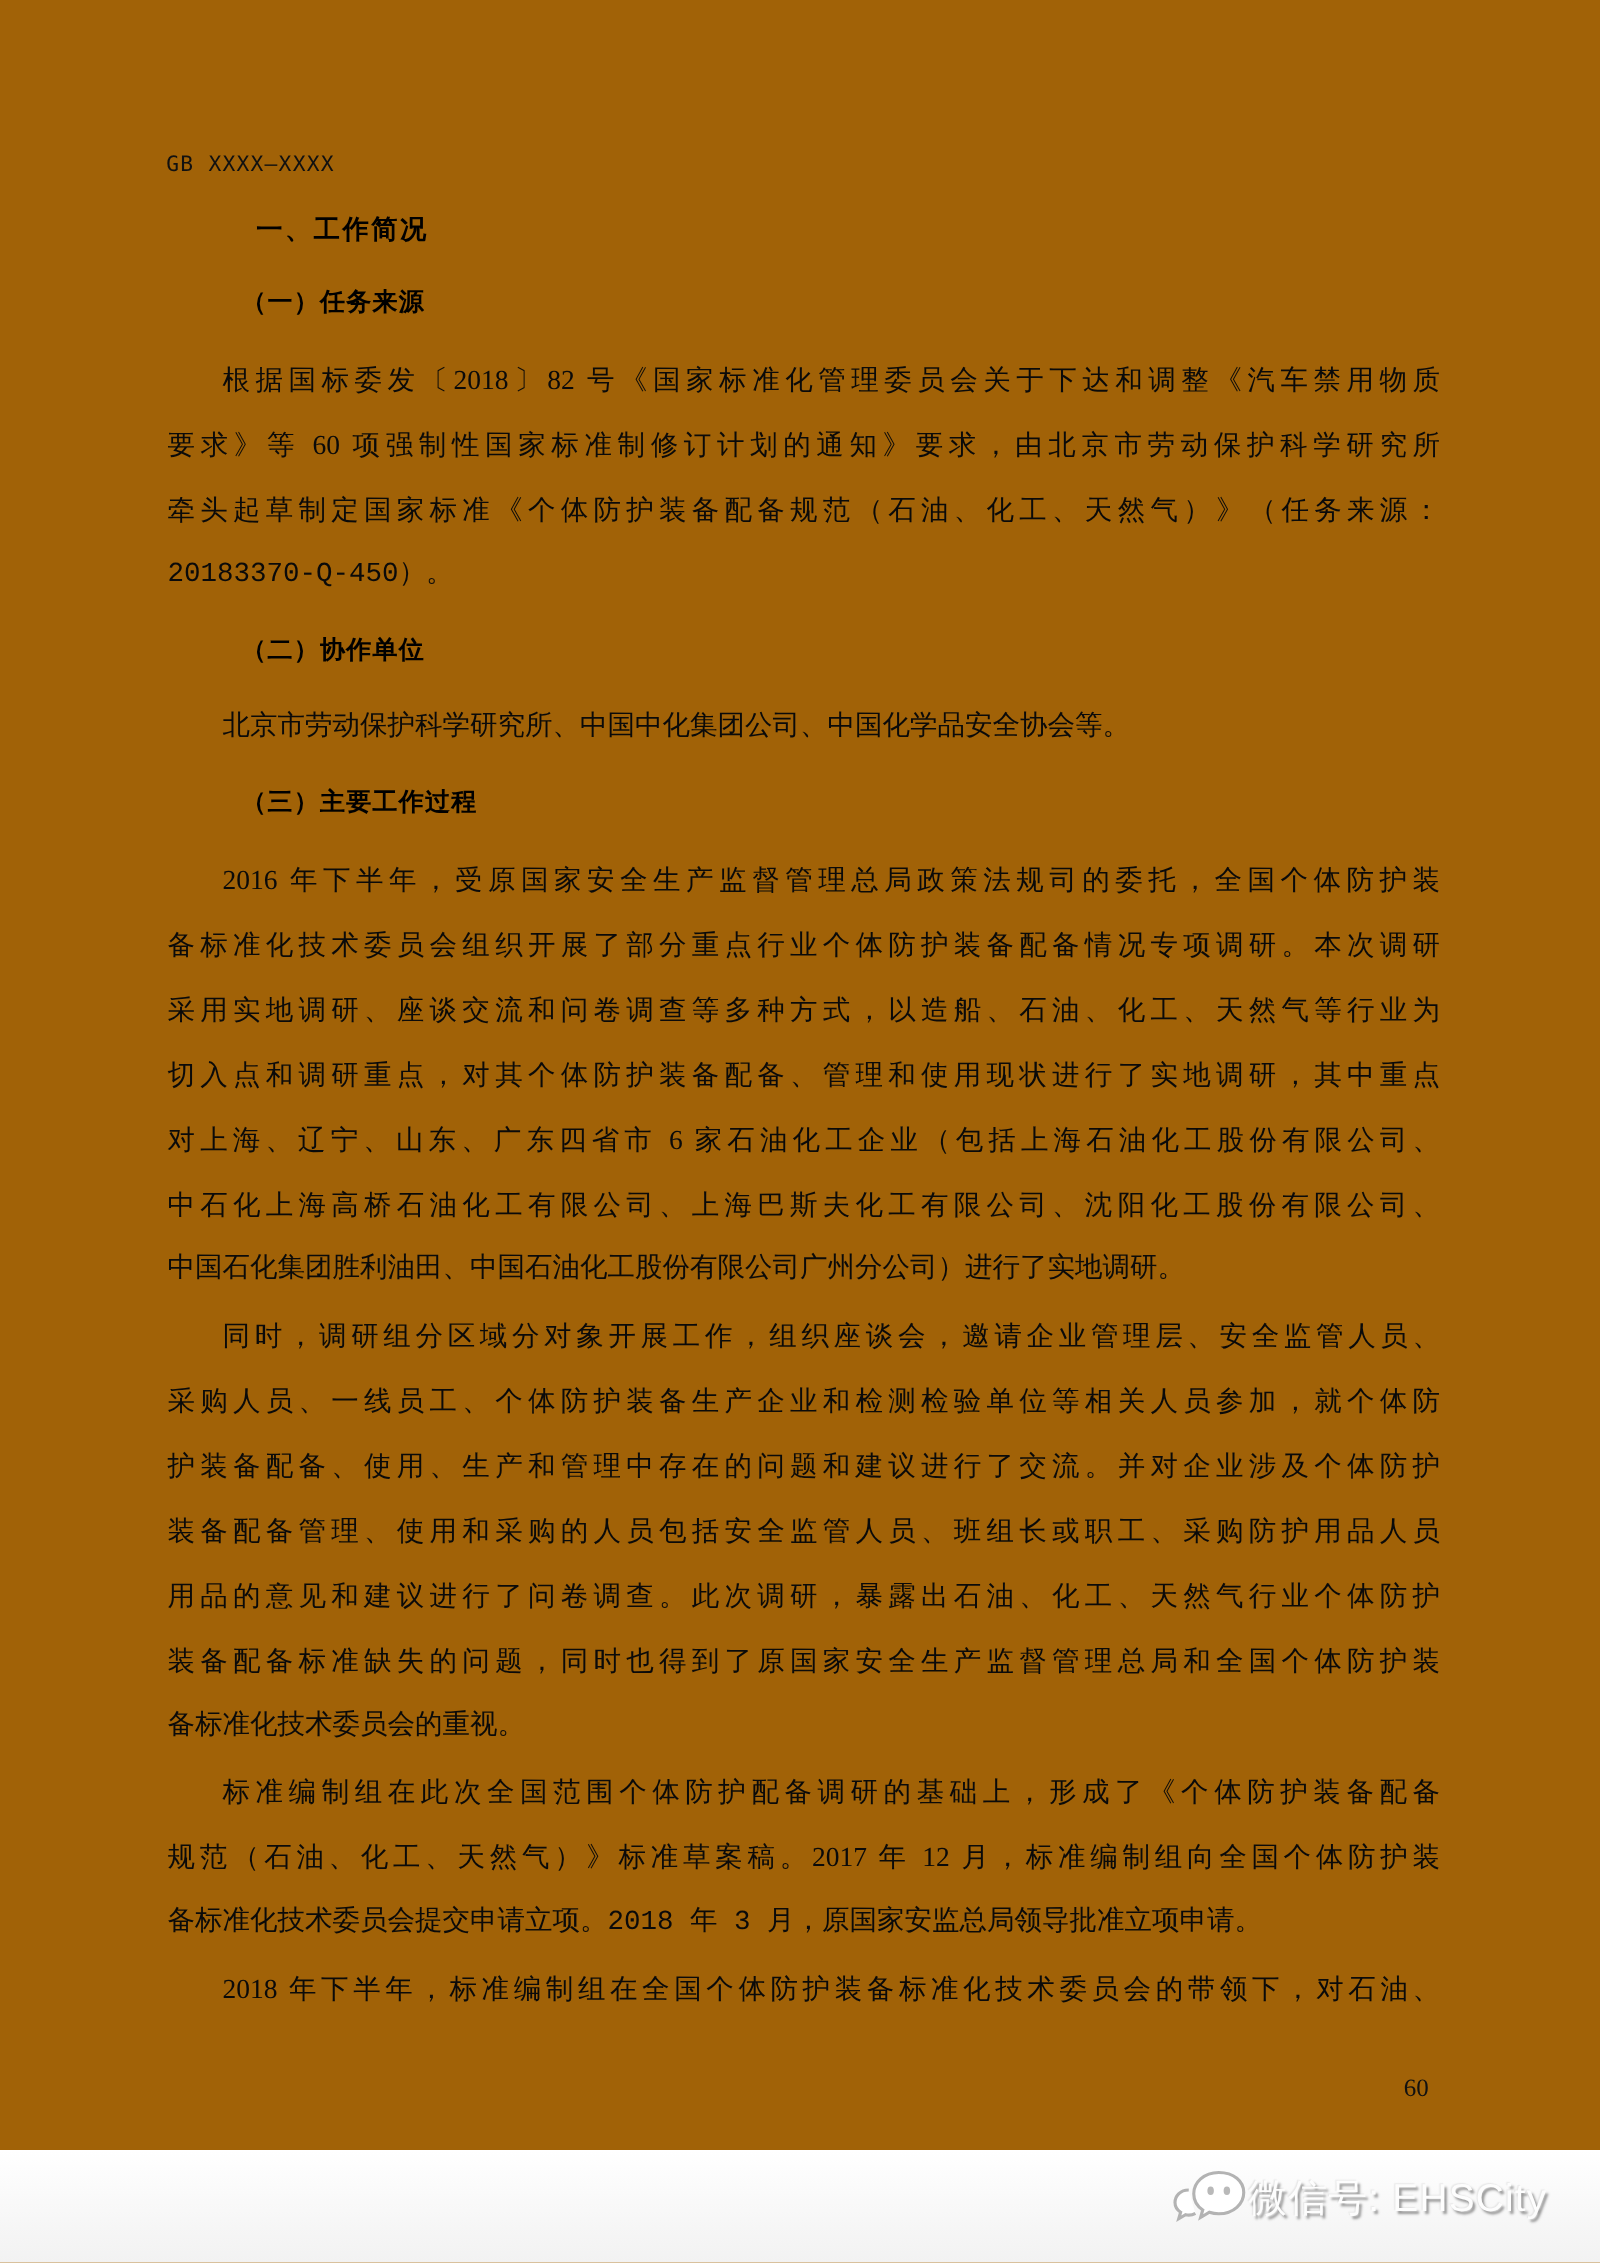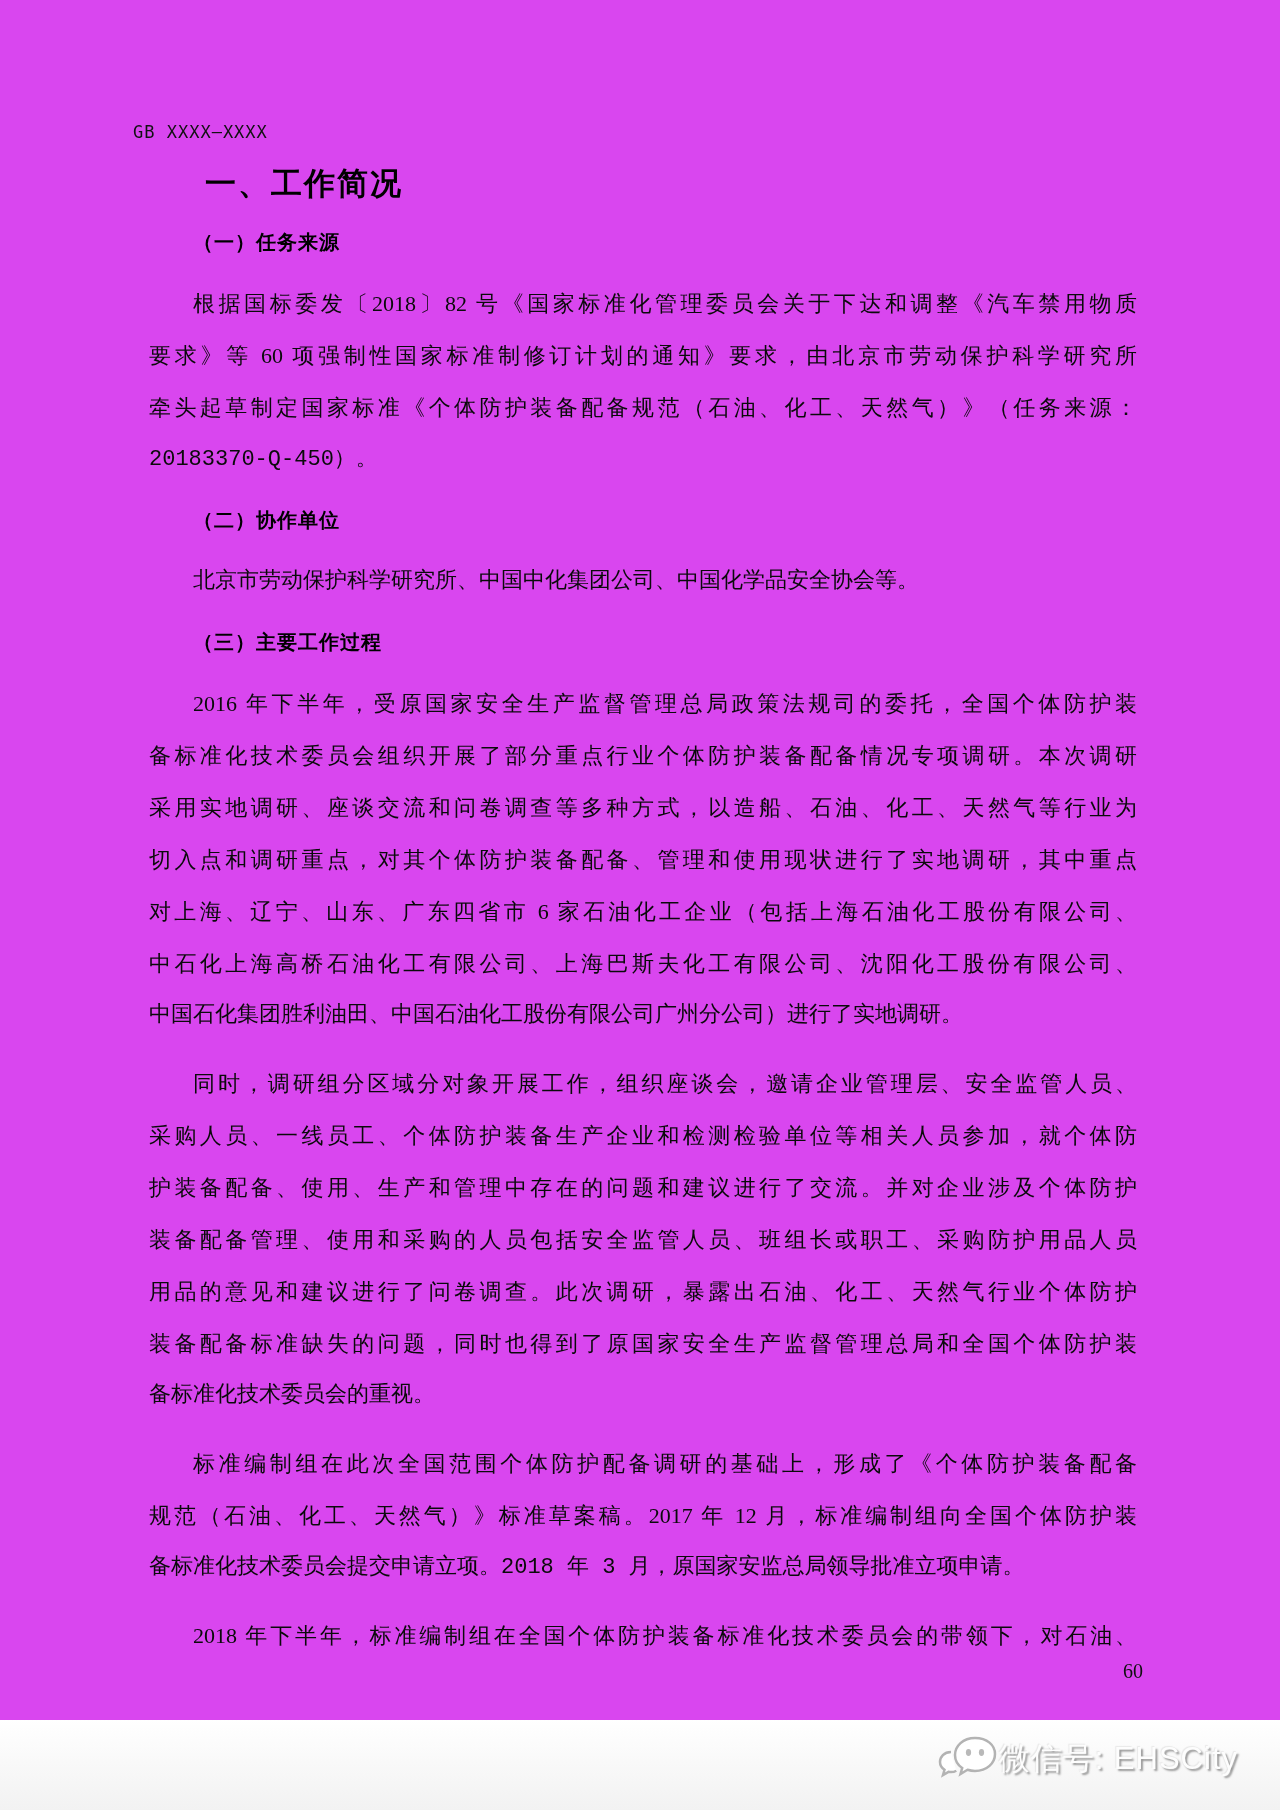--- a/index.html
+++ b/index.html
@@ -1,54 +1,54 @@
 <!DOCTYPE html>
 <html><head>
 <meta charset="utf-8">
 <style>
   html,body { margin:0; padding:0; background:#ffffff; }
   .page {
     position:relative;
     width:1280px; height:1810px;
-    background:#d946ef;
+    background:#a16207;
     color:#000;
     font-family:"Liberation Serif","DejaVu Serif",serif;
     overflow:hidden;
     margin:0 auto;
   }
   .content {
     position:absolute;
     left:133px; top:122px;
     width:1020px;
   }
   .doc-header {
     font-family:"DejaVu Sans Mono","Liberation Mono",monospace;
     font-size:17px;
     letter-spacing:1px;
     color:#111;
     margin-bottom:22px;
   }
   .doc-title {
     font-family:"Liberation Sans","DejaVu Sans",sans-serif;
     font-weight:bold;
-    font-size:31px;
+    font-size:21px;
     line-height:40px;
     margin:16px 0 20px 72px;
     letter-spacing:2px;
   }
   .sec-heading {
     font-family:"Liberation Sans","DejaVu Sans",sans-serif;
     font-weight:bold;
     font-size:20px;
     line-height:36px;
     margin:16px 0 18px 60px;
     letter-spacing:1px;
   }
   .sec-heading.first { margin-top:0; }
-  .para { margin:16px; }
+  .para { margin:1px; }
   .line {
     font-size:22px;
     line-height:52px;
     height:52px;
     white-space:nowrap;
     text-align:justify;
     text-align-last:justify;
     text-justify:inter-character;
     color:#0a0a0a;
   }

